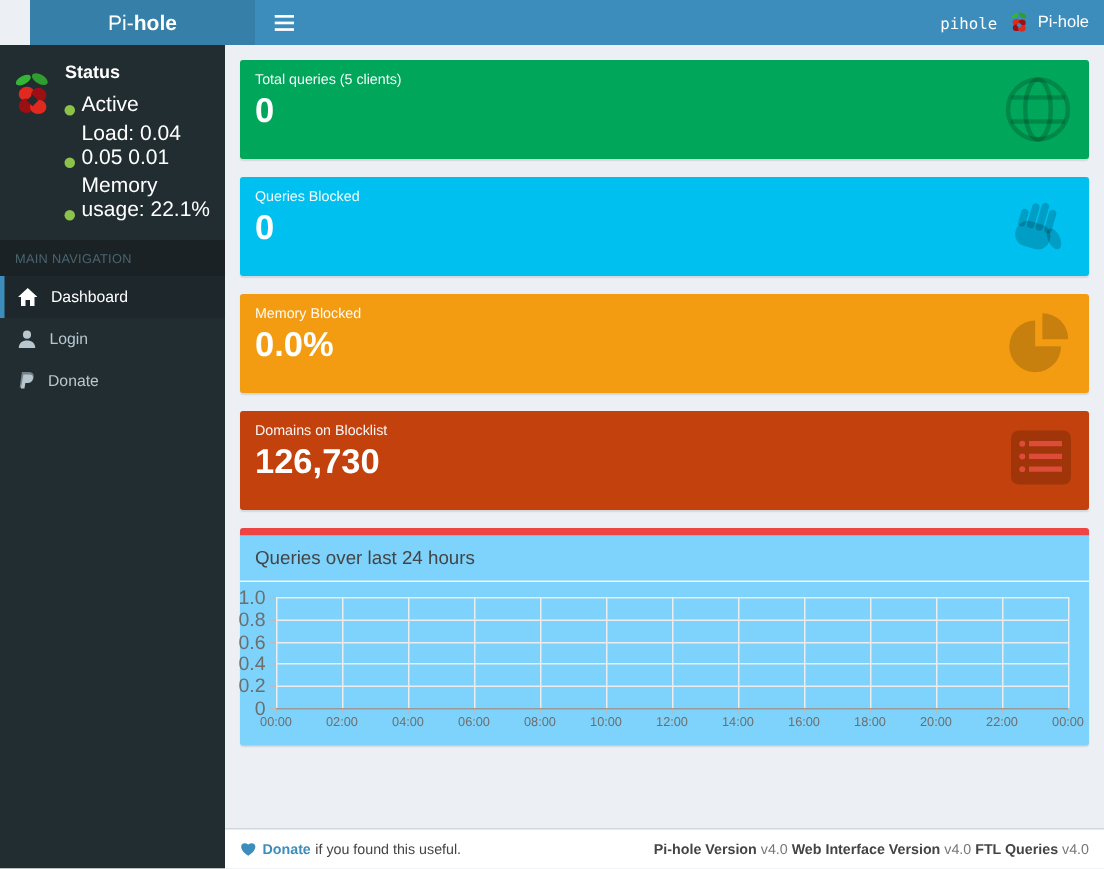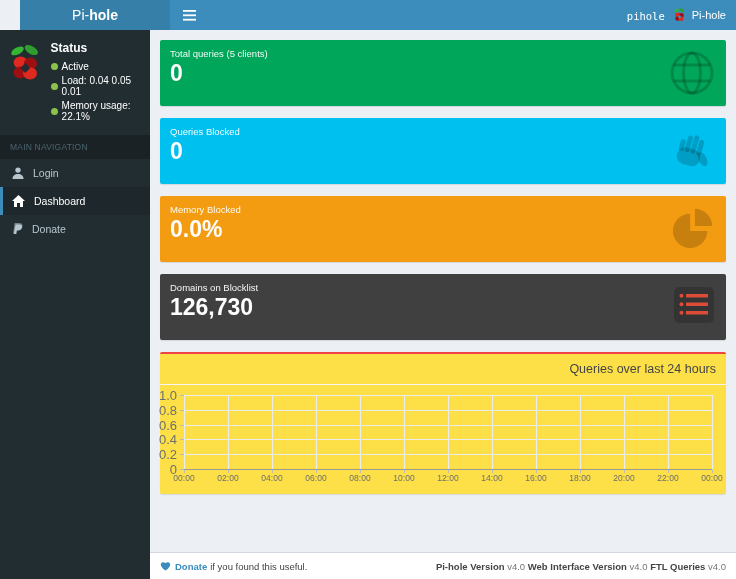--- a/index.html
+++ b/index.html
@@ -20,41 +20,41 @@
   .hamburger { background: none; border: none; padding: 0 13px; height: 100%; cursor: pointer;
                display: flex; align-items: center; }
   .nav-right { margin-left: auto; display: flex; align-items: flex-end; gap: 8px; padding-right: 10px; }
   .hostname { color: #fff; font-family: "DejaVu Sans Mono", monospace; font-size: 10.5px; }
   .user-menu { display: flex; align-items: center; gap: 6px; color: #fff; font-size: 11px; cursor: pointer; }
 
   
   .sidebar { position: absolute; top: 30px; left: 0; bottom: 0; width: 150px; background: #222d32; }
   .user-panel { display: flex; padding: 10px 8px; gap: 8px; align-items: flex-start; }
   .status-title { color: #fff; font-size: 12px; font-weight: bold; margin: 1px 0 6px; }
-  .status-row { display: flex; align-items: center; gap: 4px; color: #fff; font-size: 10px; margin-bottom: 3px; }
+  .status-row { display: flex; align-items: flex-end; gap: 4px; color: #fff; font-size: 14px; margin-bottom: 3px; }
   .dot { width: 7px; height: 7px; border-radius: 50%; background: #8bc34a; flex: none; }
   .nav-header { background: #1a2226; color: #4b646f; font-size: 8.5px; padding: 7px 10px; letter-spacing: .2px; }
   .nav-item { display: flex; align-items: center; gap: 9px; padding: 8px 10px 8px 9px;
               color: #b8c7ce; font-size: 10.5px; text-decoration: none;
               border-left: 3px solid transparent; cursor: pointer; }
   .nav-item svg { flex: none; }
   .nav-item.active { background: #1e282c; color: #fff; border-left-color: #3c8dbc; }
 
   
   .content { position: absolute; left: 150px; top: 30px; right: 0; bottom: 27px;
              background: #ecf0f5; padding: 10px; overflow: hidden; }
   .small-box { position: relative; height: 66px; border-radius: 2px; margin-bottom: 12px;
                color: #fff; box-shadow: 0 1px 1px rgba(0,0,0,.1); }
   .sb-inner { padding: 8px 10px; }
   .sb-label { font-size: 9.5px; color: rgba(255,255,255,.95); }
   .sb-value { font-size: 23px; font-weight: bold; margin-top: 3px; line-height: 1; }
   .sb-icon { position: absolute; top: 9px; right: 10px; }
 
-  .box { background: #fde047; border-top: 2px solid #ef4444; border-radius: 2px;
-         box-shadow: 0 1px 1px rgba(0,0,0,.1); text-align: right; }
+  .box { background: #7dd3fc; border-top: 5px solid #ef4444; border-radius: 2px;
+         box-shadow: 0 1px 1px rgba(0,0,0,.1); }
   .box-header { padding: 8px 10px; font-size: 12.5px; color: #444; border-bottom: 1px solid #f4f4f4; }
   .box-body { padding: 10px 14px 8px 24px; }
   .chart-plot { position: relative; height: 75px; border-bottom: 1.5px solid #9a9a9a; margin-bottom: 16px; }
   .grid-h { position: absolute; left: 0; right: 0; height: 1px; background: #ececec; }
   .grid-v { position: absolute; top: 0; bottom: 0; width: 1px; background: #ececec; }
   .tick-y { position: absolute; left: -4px; width: 4px; height: 1px; background: #bbb; }
   .tick-x { position: absolute; bottom: -4px; width: 1px; height: 3px; background: #bbb; }
   .ylab { position: absolute; left: -7px; transform: translate(-100%,-50%); font-size: 13px; color: #6e6e6e; }
   .xlab { position: absolute; top: calc(100% + 4px); transform: translateX(-50%);
           font-size: 8.5px; color: #6e6e6e; white-space: nowrap; }
@@ -125,32 +125,32 @@
       </div>
       <div class="status-row">
         <i class="dot"></i>
         <span>Memory usage:  22.1%</span>
       </div>
     </div>
   </div>
 
   <div class="nav-header">MAIN NAVIGATION</div>
 
+  <a class="nav-item active">
+    <svg width="13" height="12" viewBox="0 0 13 12" fill="currentColor">
+      <path d="M6.5 0 L13 6 H11 V12 H8 V8 H5 V12 H2 V6 H0 Z"></path>
+    </svg>
+    <span>Dashboard</span>
+  </a>
   <a class="nav-item">
     <svg width="12" height="12" viewBox="0 0 12 12" fill="currentColor">
       <circle cx="6" cy="3.1" r="2.7"></circle>
       <path d="M0.5 12 C0.5 8.6 3 7 6 7 C9 7 11.5 8.6 11.5 12 Z"></path>
     </svg>
     <span>Login</span>
-  </a>
-  <a class="nav-item active">
-    <svg width="13" height="12" viewBox="0 0 13 12" fill="currentColor">
-      <path d="M6.5 0 L13 6 H11 V12 H8 V8 H5 V12 H2 V6 H0 Z"></path>
-    </svg>
-    <span>Dashboard</span>
   </a>
   <a class="nav-item">
     <svg width="11" height="12" viewBox="0 0 11 12" fill="currentColor">
       <path d="M2.6 0 H7 C9.4 0 10.8 1.2 10.5 3.4 C10.2 5.7 8.5 7 6.1 7 H4.3 L3.7 10.4 H1.1 Z" opacity=".55"></path>
       <path d="M3.6 1.6 H7.6 C9.3 1.6 10.2 2.6 10 4.3 C9.7 6.3 8.2 7.4 6.2 7.4 H4.9 L4.3 11 H1.9 Z"></path>
     </svg>
     <span>Donate</span>
   </a>
 </aside>
 
@@ -190,21 +190,21 @@
     <div class="sb-inner">
       <div class="sb-label">Memory Blocked</div>
       <div class="sb-value">0.0%</div>
     </div>
     <svg class="sb-icon" width="46" height="46" viewBox="0 0 48 48" fill="rgba(0,0,0,0.18)">
       <path d="M21 9 A18 18 0 1 0 39 27 L21 27 Z"></path>
       <path d="M26 4 A18 18 0 0 1 44 22 L26 22 Z"></path>
     </svg>
   </div>
 
-  <div class="small-box" style="background: #404040;">
+  <div class="small-box" style="background: #c2410c;">
     <div class="sb-inner">
       <div class="sb-label">Domains on Blocklist</div>
       <div class="sb-value">126,730</div>
     </div>
     <svg class="sb-icon" width="44" height="44" viewBox="0 0 44 44">
       <rect x="2" y="4" width="40" height="36" rx="5" fill="rgba(0,0,0,0.18)"></rect>
       <g fill="#dd4b39">
         <rect x="14" y="11" width="22" height="3.5"></rect>
         <rect x="14" y="19.5" width="22" height="3.5"></rect>
         <rect x="14" y="28" width="22" height="3.5"></rect>

